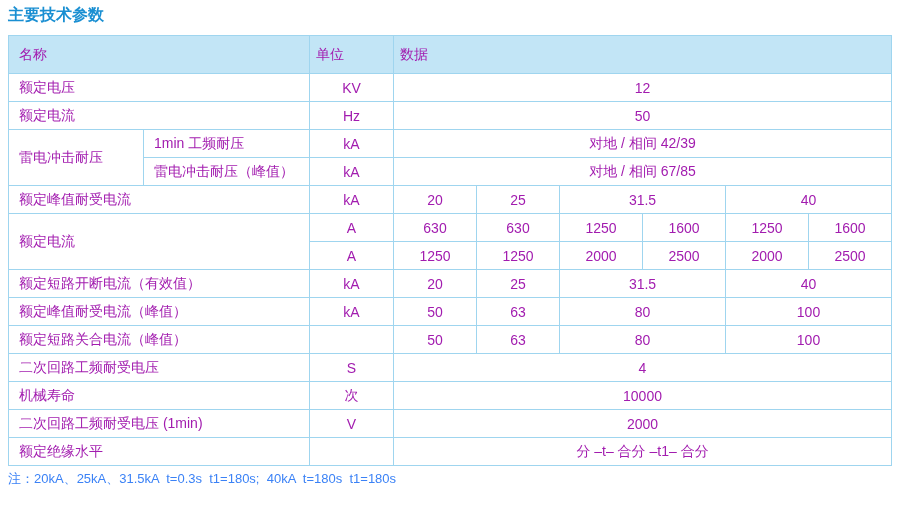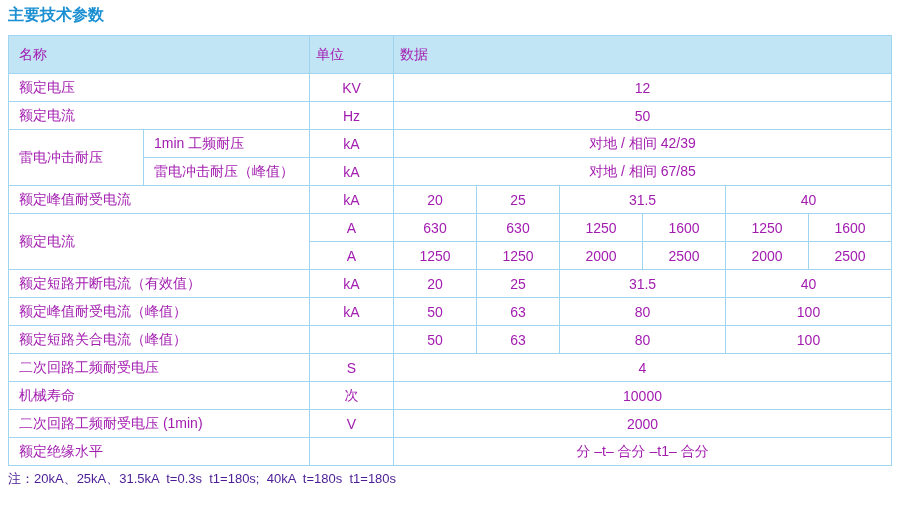--- a/index.html
+++ b/index.html
@@ -50,21 +50,21 @@
   }
   table.spec thead th.left, table.spec td.left {
     text-align: left;
     padding-left: 10px;
   }
   .note {
     position: absolute;
     left: 8px;
     top: 470px;
     font-size: 13px;
-    color: #4c1d95;
+    color: #3b82f6;
     white-space: pre;
   }
 </style>
 </head>
 <body>
 
 <div class="page">
 
   <div class="title">主要技术参数</div>
 

